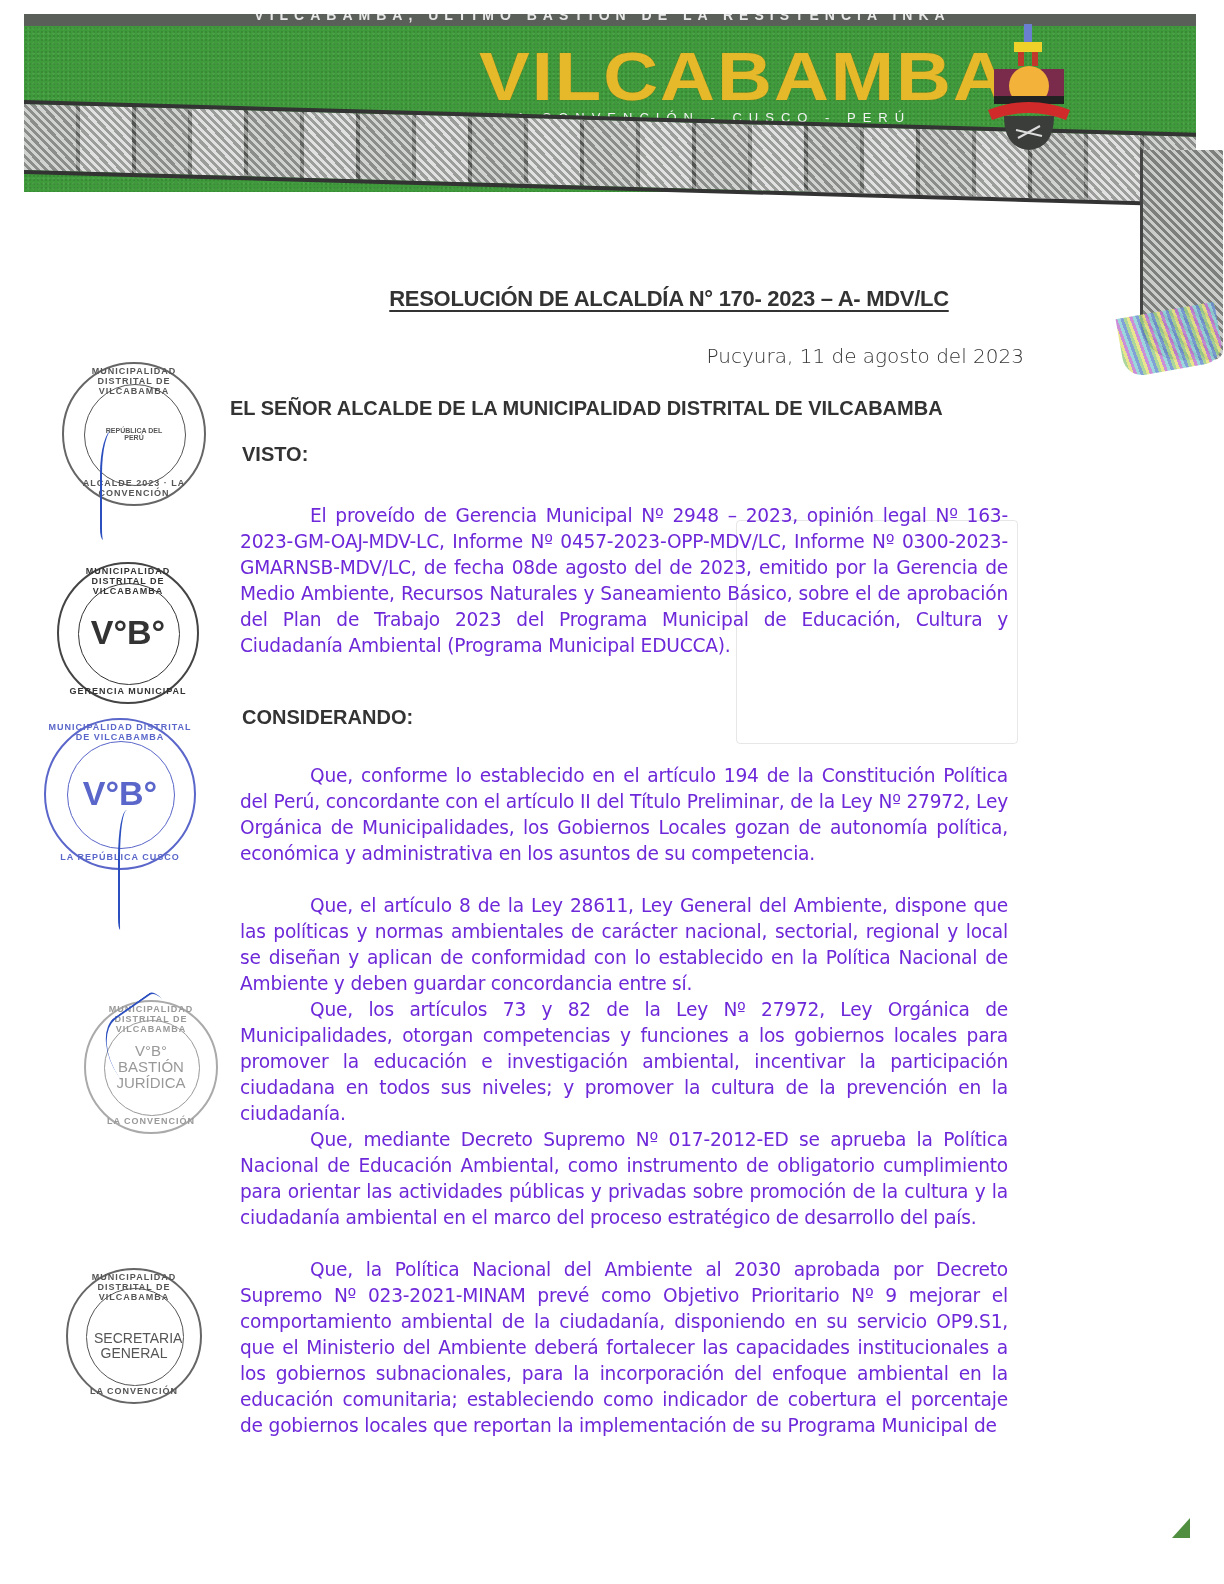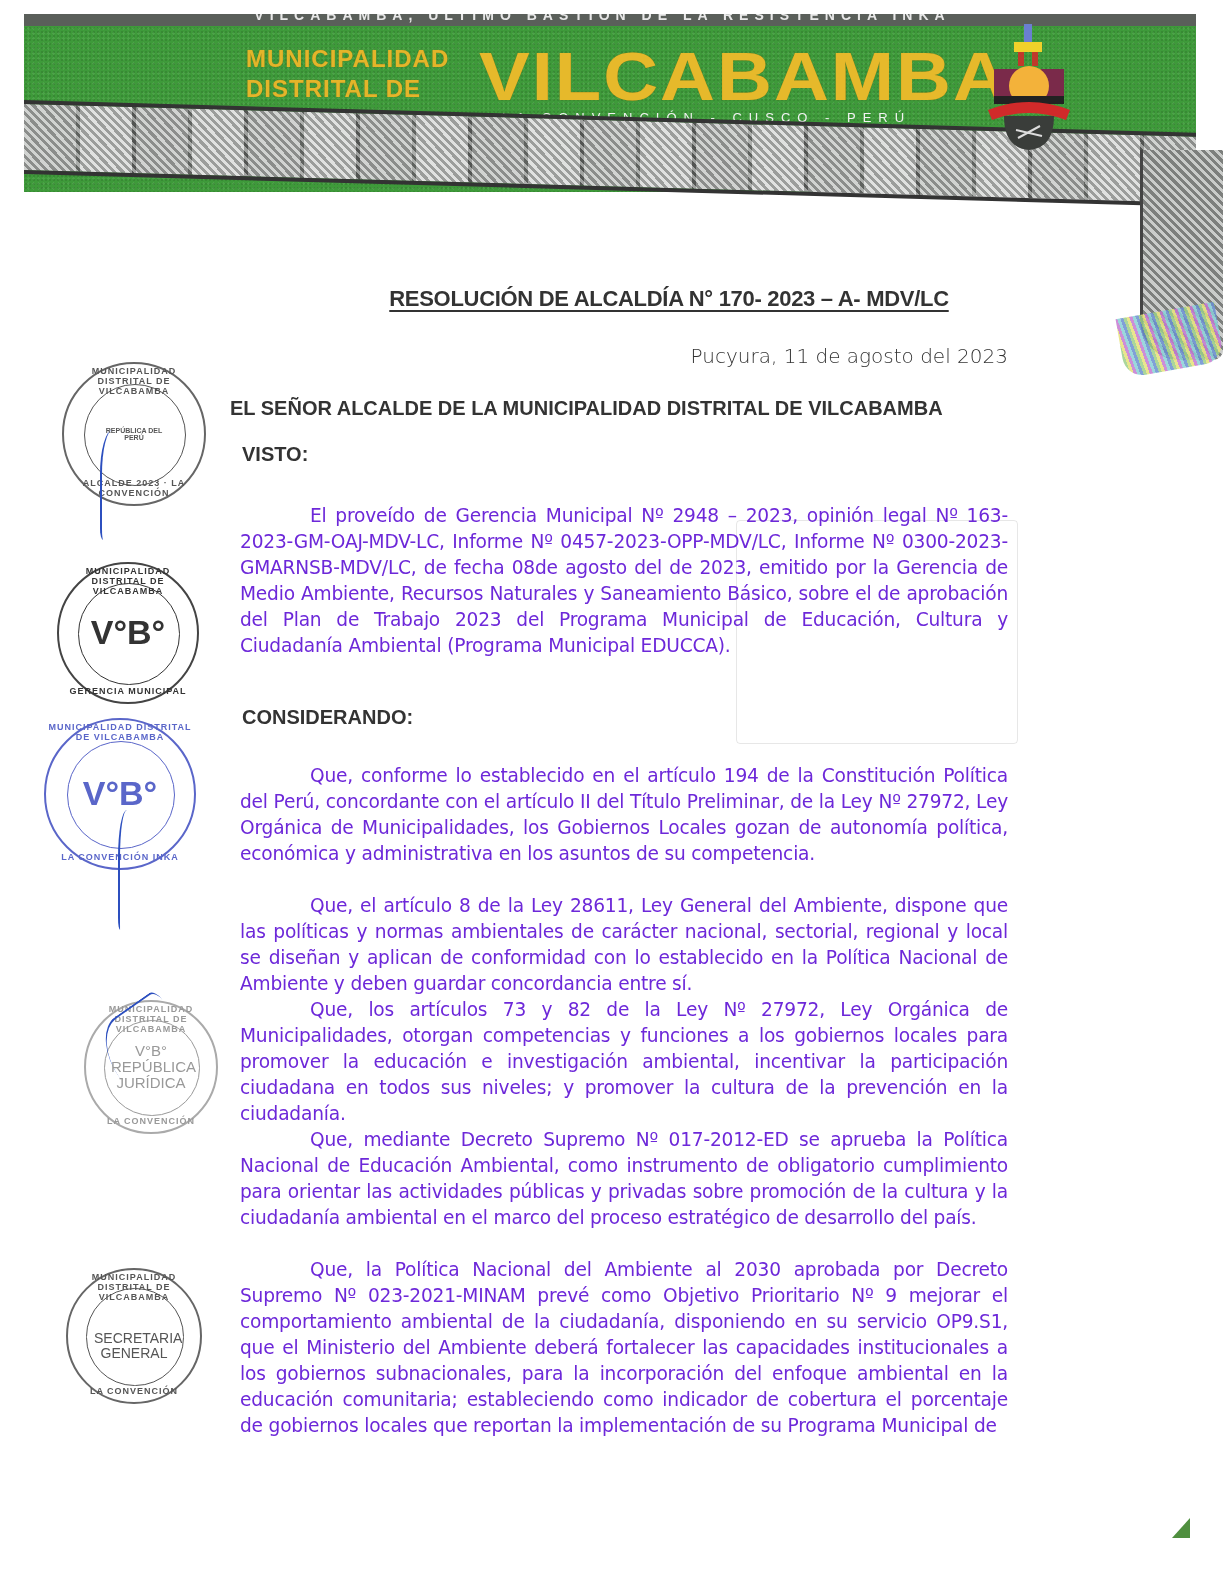--- a/index.html
+++ b/index.html
@@ -69,21 +69,21 @@
     transform: rotate(-10deg); opacity: 0.85; border-radius: 0 0 20px 20px;
   }
   
   .doc-title {
     position: absolute; left: 0; width: 1224px; top: 286px; text-align: center;
     font-family: "Liberation Sans", sans-serif; font-weight: bold; font-size: 22px;
     color: #333; letter-spacing: -0.3px; padding-left: 114px; box-sizing: border-box;
   }
   .doc-title span { text-decoration: underline; text-underline-offset: 4px; }
   .doc-date {
-    position: absolute; right: 216px; top: 344px; font-size: 20px; color: #333;
+    position: absolute; right: 200px; top: 344px; font-size: 20px; color: #333;
     font-family: "DejaVu Sans", sans-serif; font-weight: 300;
   }
   .doc-authority {
     position: absolute; left: 230px; top: 397px;
     font-family: "Liberation Sans", sans-serif; font-weight: bold; font-size: 20px; color: #333;
   }
   .section-heading {
     position: absolute; left: 242px;
     font-family: "Liberation Sans", sans-serif; font-weight: bold; font-size: 20px; color: #333;
   }
@@ -119,24 +119,20 @@
     position: absolute; left: 736px; top: 520px; width: 280px; height: 222px;
     border: 1px solid rgba(120,120,120,0.18); border-radius: 4px;
   }
 </style>
 </head>
 <body>
 
 <div class="banner">
   <div class="banner-strip">
     <div class="banner-motto">VILCABAMBA, ÚLTIMO BASTIÓN DE LA RESISTENCIA INKA</div>
-  </div>
-  <div class="muni-text">
-    <div>MUNICIPALIDAD</div>
-    <div>DISTRITAL DE</div>
   </div>
   <div class="vilca-text">VILCABAMBA</div>
   <div class="location-text">LA CONVENCIÓN - CUSCO - PERÚ</div>
   <div class="weave-band"></div>
   <svg class="crest" viewBox="0 0 90 130">
     <rect x="40" y="0" width="8" height="20" fill="#6a7fd0"></rect>
     <rect x="30" y="18" width="28" height="10" fill="#f0d12a"></rect>
     <rect x="34" y="28" width="6" height="14" fill="#c0392b"></rect>
     <rect x="48" y="28" width="6" height="14" fill="#c0392b"></rect>
     <path d="M10 45 L80 45 L80 80 L10 80 Z" fill="#7a2a4a"></path>
@@ -179,28 +175,28 @@
   <div class="ring">MUNICIPALIDAD DISTRITAL DE VILCABAMBA</div>
   <div class="inner"></div>
   <div class="label" style="font-size:34px;">V°B°</div>
   <div class="ring ring-bottom">GERENCIA MUNICIPAL</div>
 </div>
 
 <div class="stamp" style="left:44px; top:718px; width:148px; height:148px; border:2px solid #5a66c9; color:#5a66c9;">
   <div class="ring">MUNICIPALIDAD DISTRITAL DE VILCABAMBA</div>
   <div class="inner"></div>
   <div class="label" style="font-size:34px;">V°B°</div>
-  <div class="ring ring-bottom">LA CONVENCIÓN INKA</div>
+  <div class="ring ring-bottom">LA REPÚBLICA CUSCO</div>
 </div>
 <div class="signature" style="left:118px; top:810px; width:20px; height:120px;"></div>
 
 <div class="stamp" style="left:84px; top:1000px; width:130px; height:130px; border:2px solid #aaa; color:#999;">
   <div class="ring">MUNICIPALIDAD DISTRITAL DE VILCABAMBA</div>
   <div class="inner"></div>
-  <div class="label" style="font-size:15px; width:80px; font-weight:normal;">V°B° REPÚBLICA JURÍDICA</div>
+  <div class="label" style="font-size:15px; width:80px; font-weight:normal;">V°B° BASTIÓN JURÍDICA</div>
   <div class="ring ring-bottom">LA CONVENCIÓN</div>
 </div>
 <div class="signature" style="left:120px; top:1000px; width:80px; height:130px; border-left:none; border-top:2px solid #2c4fbf; transform:rotate(-35deg);"></div>
 
 <div class="stamp" style="left:66px; top:1268px; width:132px; height:132px; border:2px solid #666; color:#555;">
   <div class="ring">MUNICIPALIDAD DISTRITAL DE VILCABAMBA</div>
   <div class="inner"></div>
   <div class="label" style="font-size:14px; width:80px; font-weight:normal; margin-top:20px;">SECRETARIA GENERAL</div>
   <div class="ring ring-bottom">LA CONVENCIÓN</div>
 </div>

